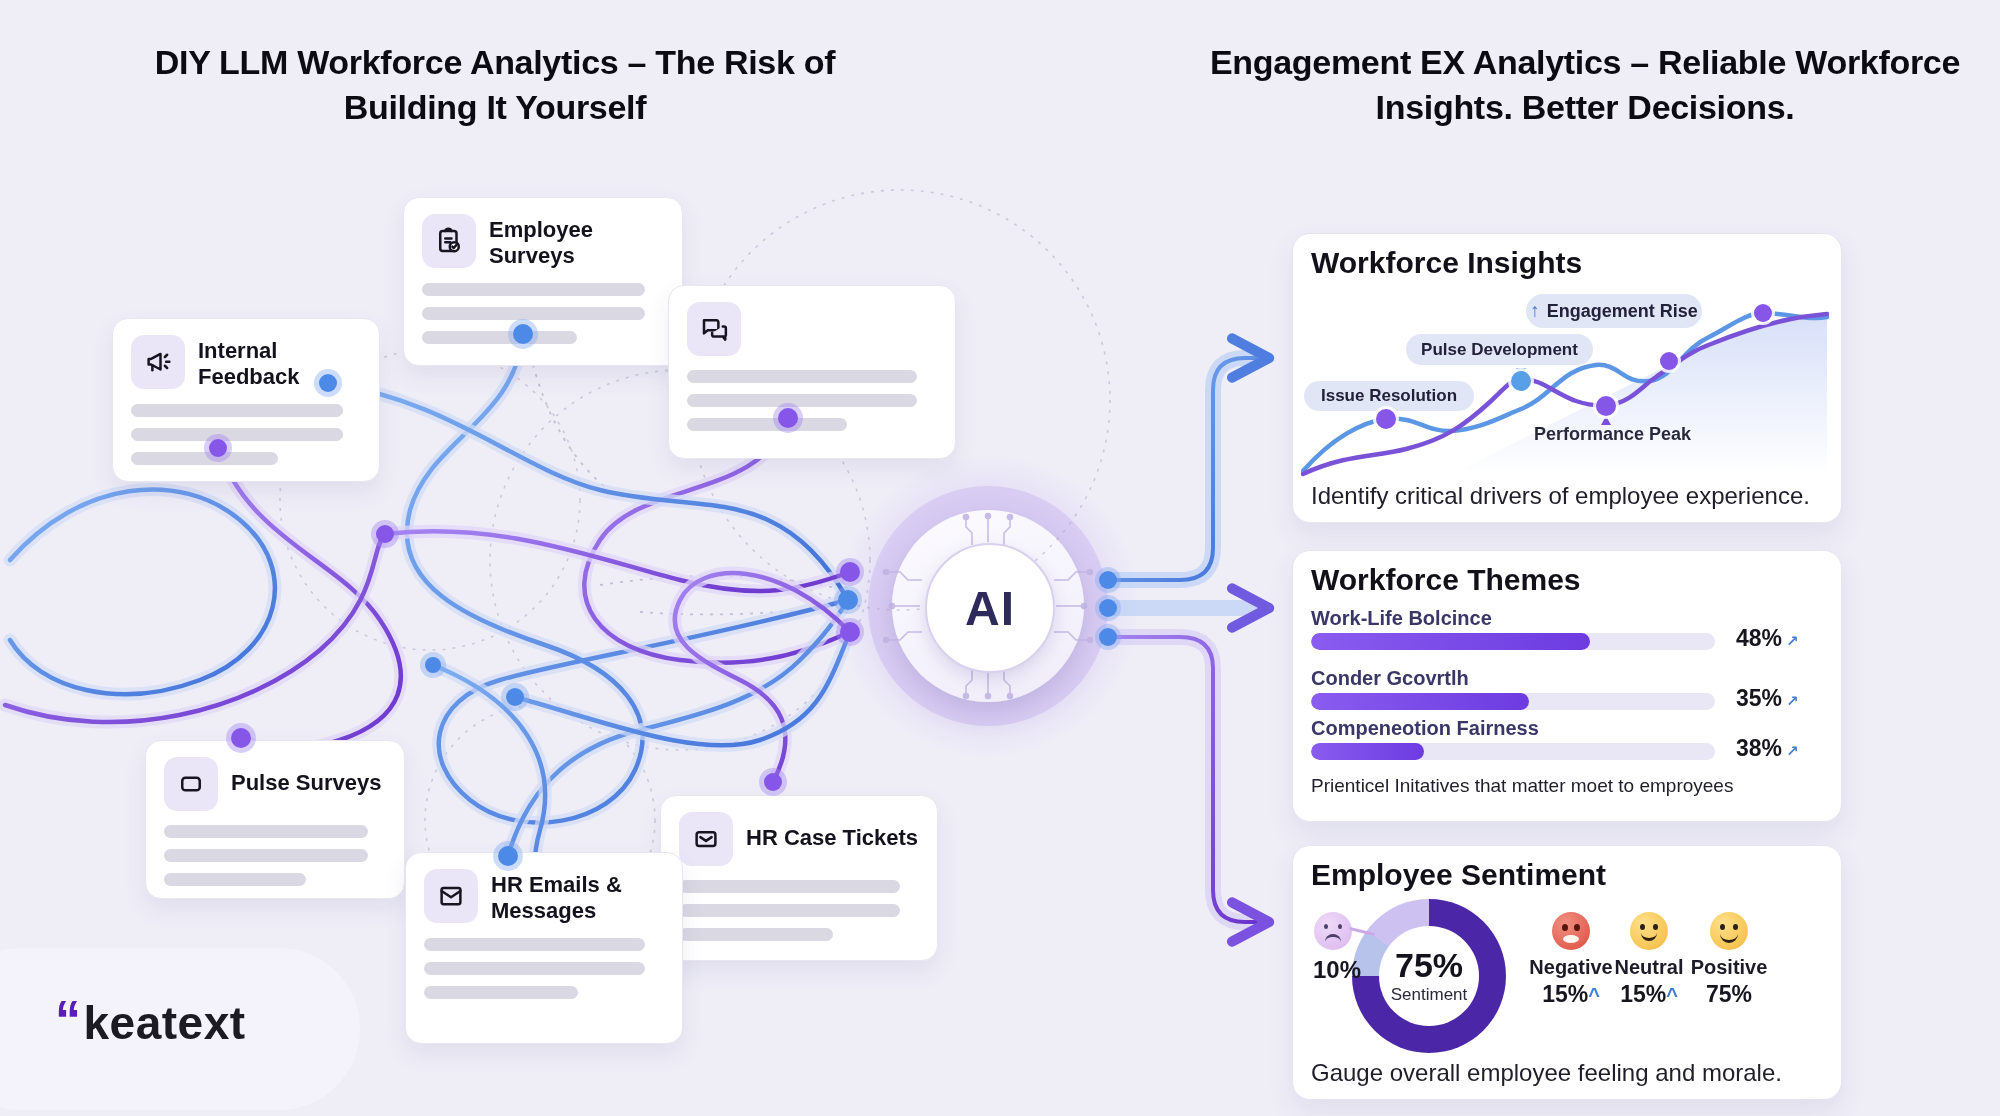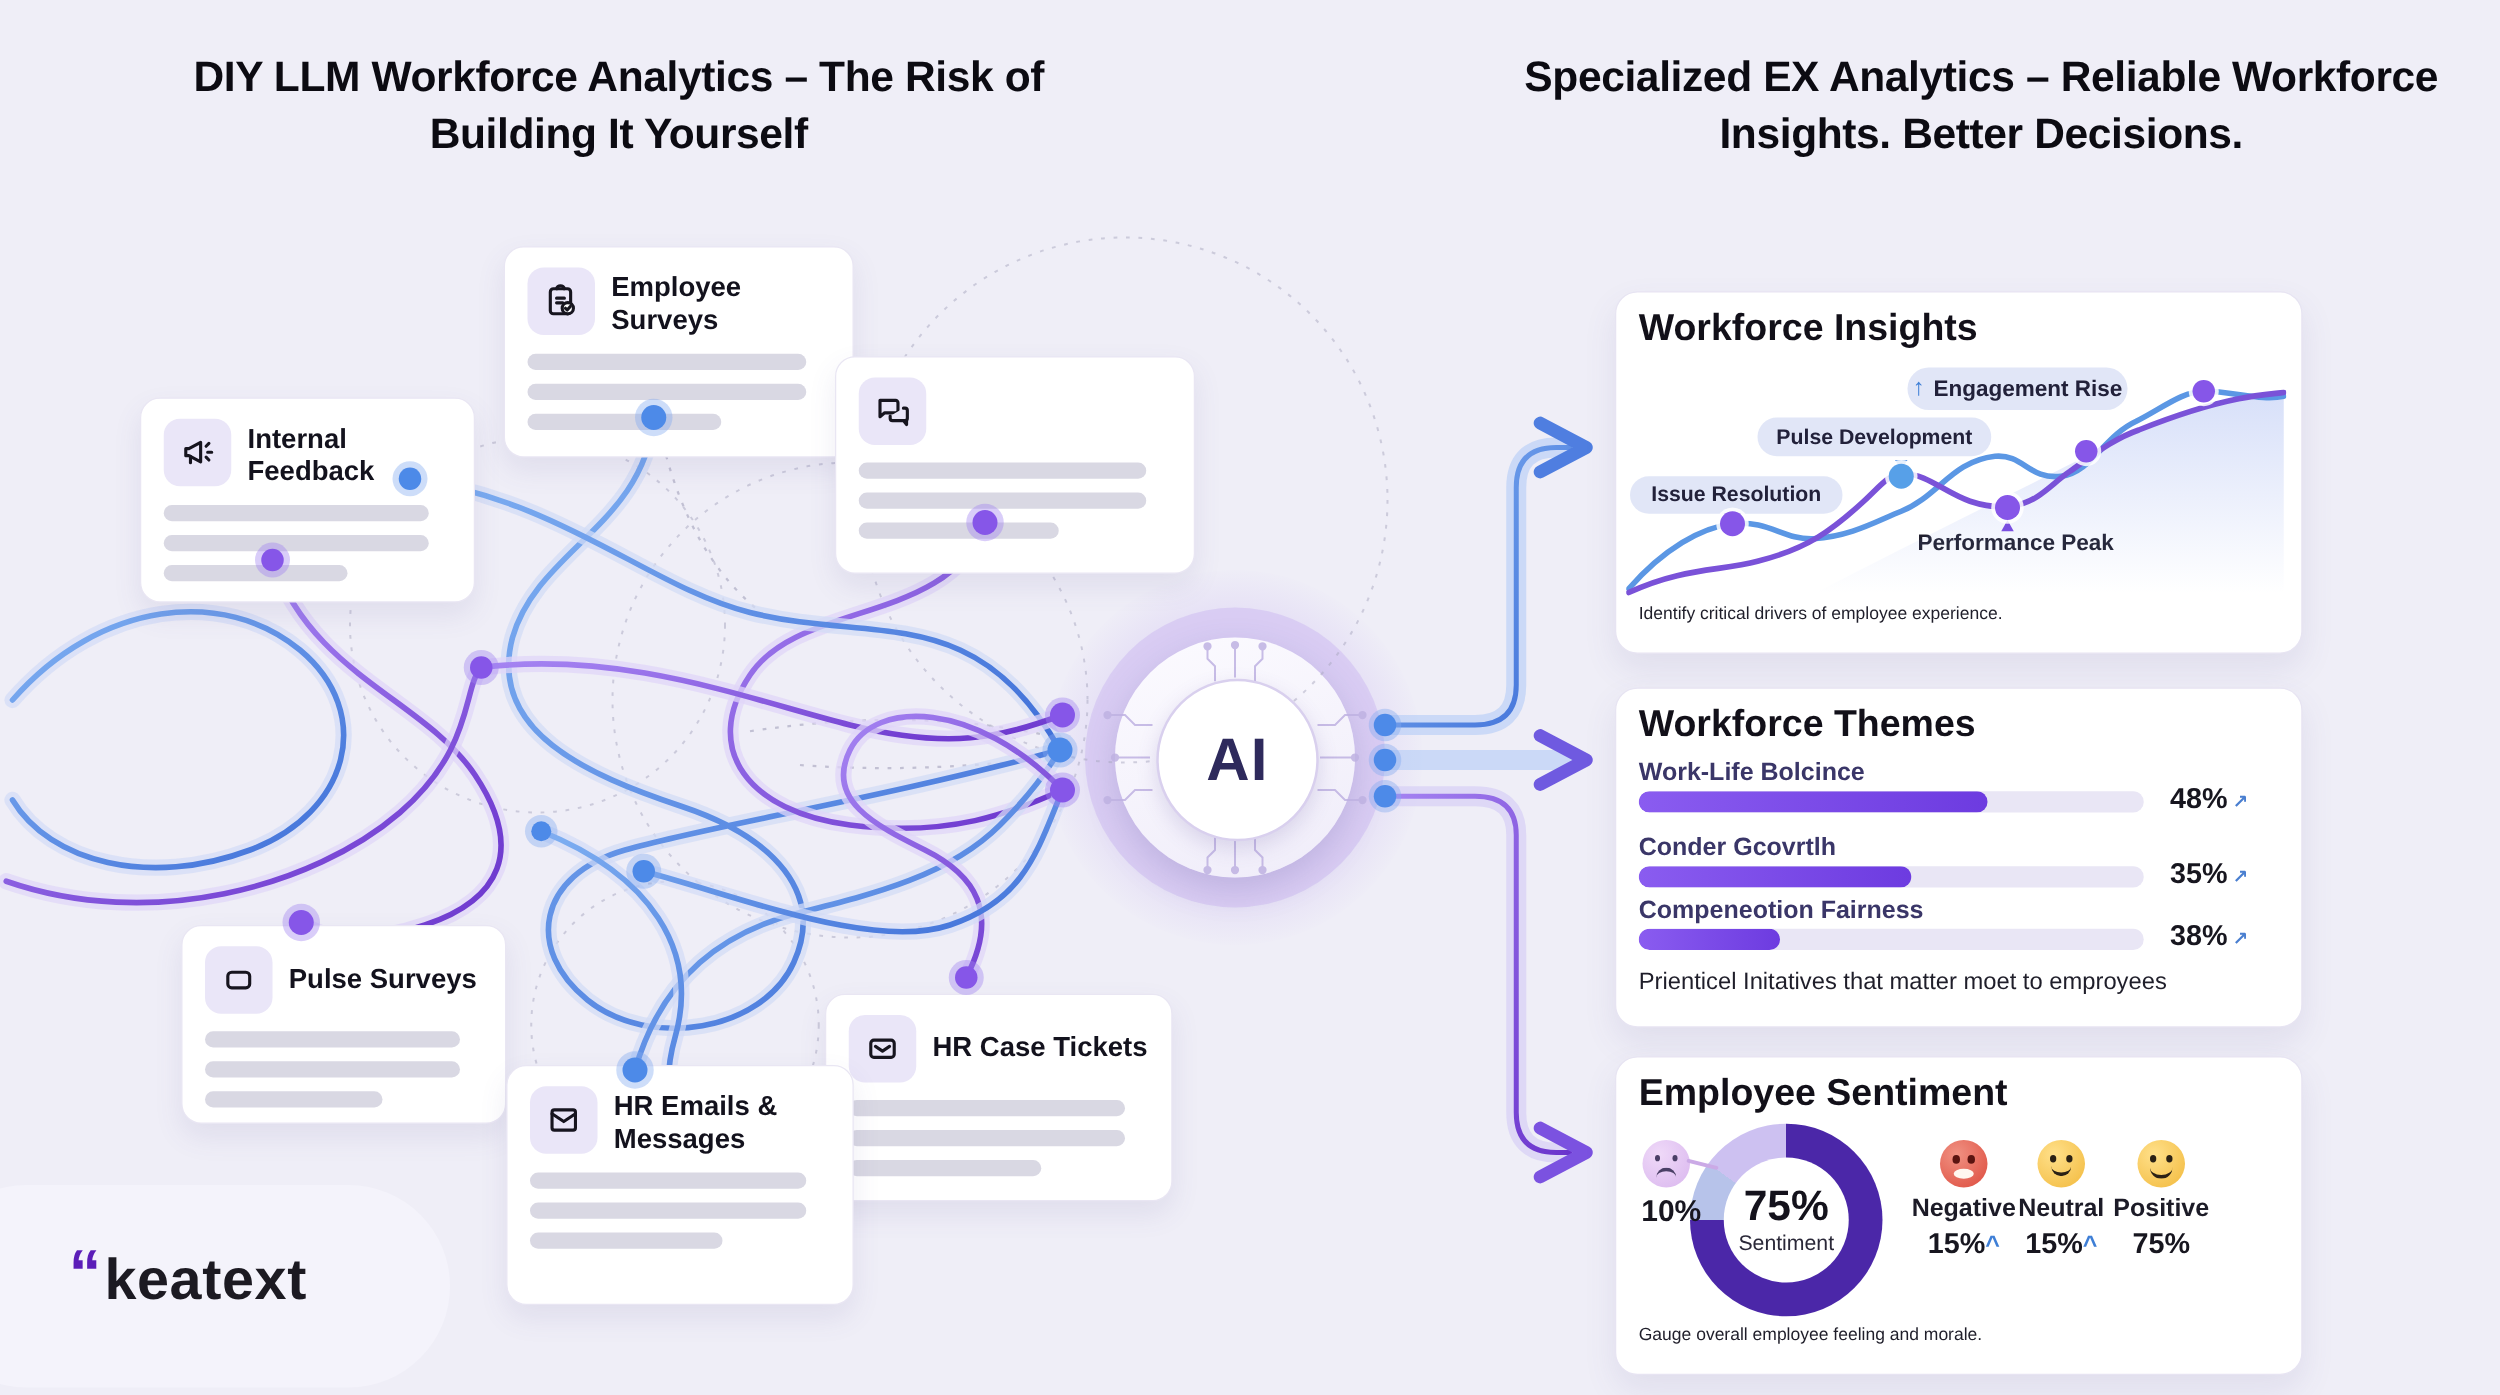--- a/index.html
+++ b/index.html
@@ -41,21 +41,21 @@
   .ai-core{left:925px;top:543px;width:126px;height:126px;border-radius:50%;z-index:3;
     background:#ffffff;border:2px solid #d9d0ee;box-shadow:0 6px 16px rgba(100,85,160,.18);
     display:flex;align-items:center;justify-content:center;
     font-size:48px;font-weight:700;letter-spacing:1px;color:#2e2a5c;}
   
   .panel{
     position:absolute;background:#fff;border:1px solid #e7e4f2;border-radius:18px;
     box-shadow:0 12px 26px rgba(90,80,150,.10);z-index:3;
   }
   .panel-title{position:absolute;left:18px;top:12px;font-size:30px;font-weight:700;color:#121019;}
-  .panel-caption{position:absolute;left:18px;font-size:14px;color:#1f1e2a;}
+  .panel-caption{position:absolute;left:18px;font-size:24px;color:#1f1e2a;}
   .pill{
     position:absolute;background:rgba(222,228,246,.92);border-radius:18px;
     font-size:17px;font-weight:700;color:#22213a;display:flex;align-items:center;
     justify-content:center;gap:7px;white-space:nowrap;
   }
   .pill .up-arrow{color:#3f7fd6;font-weight:700;font-size:19px;}
   .plain-label{position:absolute;font-size:18px;font-weight:700;color:#201f2e;white-space:nowrap;}
   
   .theme-label{position:absolute;font-size:20px;font-weight:700;color:#3a3668;white-space:nowrap;}
   .track{position:absolute;width:404px;height:17px;border-radius:9px;background:#e9e6f5;overflow:hidden;}
@@ -93,21 +93,21 @@
   .logo .mark{color:#5b1db8;font-size:52px;line-height:0.9;margin-right:2px;font-weight:700;}
   .logo .name{color:#1c1a22;}
   svg.layer{position:absolute;left:0;top:0;z-index:2;pointer-events:none;}
   svg.layer.top{z-index:4;}
   .chart-svg{position:absolute;z-index:1;}
 </style>
 </head>
 <body>
 
 <div class="big-title" style="left:145px;top:40px;width:700px;">DIY LLM Workforce Analytics – The Risk of Building It Yourself</div>
-<div class="big-title" style="left:1195px;top:40px;width:780px;">Specialized EX Analytics – Reliable Workforce Insights. Better Decisions.</div>
+<div class="big-title" style="left:1195px;top:40px;width:780px;">Engagement EX Analytics – Reliable Workforce Insights. Better Decisions.</div>
 
 <div class="abs ai-glow"></div>
 <div class="abs ai-ring"></div>
 <div class="abs ai-inner"></div>
 
 <svg class="layer" width="2000" height="1116" viewBox="0 0 2000 1116">
   <defs>
     <linearGradient id="gBlue" x1="0" y1="0" x2="1" y2="1">
       <stop offset="0" stop-color="#7fb0f2"></stop>
         <stop offset="1" stop-color="#3f6fd8"></stop>

